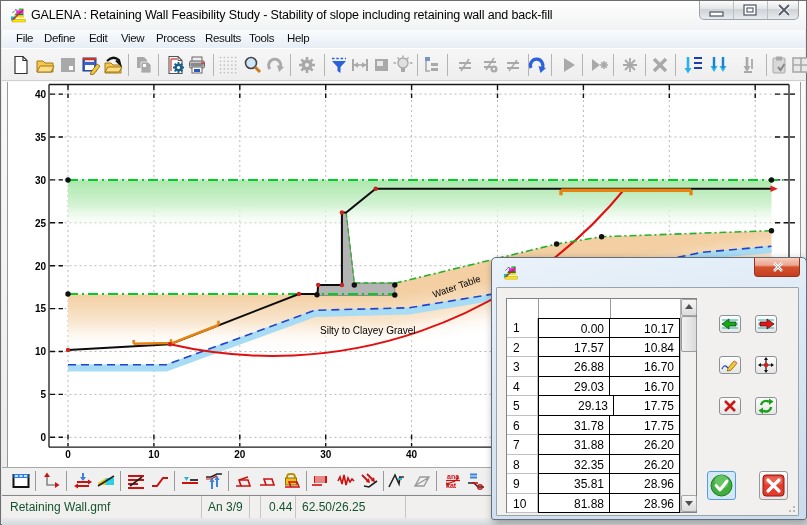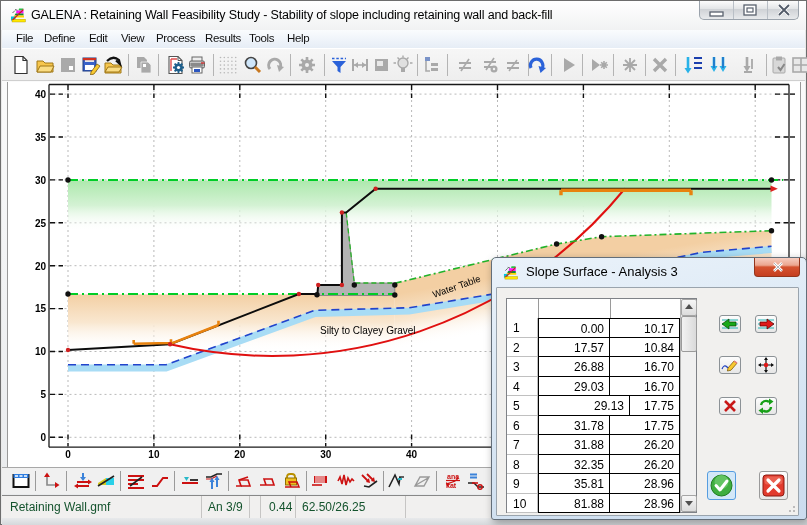--- a/index.html
+++ b/index.html
@@ -549,21 +549,20 @@
   <svg style="position:absolute;left:11px;top:6px" width="17" height="17" viewBox="0 0 18 18">
     <polygon points="9,2.5 13.5,2.5 12.5,4.5 8.5,4.5" fill="#28c045"></polygon>
     <polygon points="6.5,4.5 13.5,4.5 13.5,7.5 6,7.5" fill="#ff10ff"></polygon>
     <polygon points="5.5,7.5 13.5,7.5 13.5,9.5 4.5,9.5" fill="#128832"></polygon>
     <polygon points="4,9.5 14,9.5 14,11.5 3.5,11.5" fill="#ffd400"></polygon>
     <rect x="1" y="10.5" width="4.5" height="4" fill="#00c2da"></rect>
     <rect x="2" y="13.2" width="13.5" height="2.8" fill="#ffe800" stroke="#a89000" stroke-width="0.4"></rect>
     <path d="M2.5,14 L13.5,3.5" stroke="#cc2020" stroke-width="1.1" fill="none"></path>
     <path d="M2.5,7 l2.5,-2.5 M5,3.5 l2.5,0.8" stroke="#444" stroke-width="0.8" fill="none"></path>
   </svg>
-  <div style="position:absolute;left:34px;top:6px;font-size:13px;color:#000">Slope Surface - Analysis 3</div>
   <div id="dclose" style="position:absolute;left:262px;top:0px;width:46px;height:19px;background:linear-gradient(#f7cdc0 0%,#eba68f 40%,#d55330 50%,#c53f20 100%);border:1px solid #93351c;border-top:none;border-radius:0 0 4px 4px">
     <svg width="46" height="19">
           <path d="M19,5 L27,13 M27,5 L19,13" stroke="#fff" stroke-width="2.6"></path>
           <path d="M19,5 L27,13 M27,5 L19,13" stroke="#39404f" stroke-width="0.8" fill="none" opacity="0.5"></path>
         </svg>
   </div>
   <div id="dclient" style="position:absolute;left:4px;top:29px;width:303px;height:229px;background:#f1f0ee;border:1px solid #9aa4ad;border-radius:1px">
     <div style="position:absolute;left:9px;top:10px;width:191px;height:215px;background:#fff;border:1px solid #7f8287;font-size:12px;color:#000">
           <div style="position:absolute;left:0;top:19.0px;width:31px;height:19.5px;border-bottom:1px solid #c0c0c0;border-right:1px solid #c0c0c0">
             <span style="position:absolute;left:6px;top:3px">1</span>
@@ -612,21 +611,21 @@
           </div>
           <div style="position:absolute;left:103px;top:58.0px;width:70px;height:19.5px;border:1px solid #000;border-left:none;border-top:none">
             <span style="position:absolute;right:5px;top:3px">16.70</span>
           </div>
           <div style="position:absolute;left:31px;top:77.5px;width:72px;height:19.5px;border:1px solid #000;border-top:none">
             <span style="position:absolute;right:5px;top:3px">29.03</span>
           </div>
           <div style="position:absolute;left:103px;top:77.5px;width:70px;height:19.5px;border:1px solid #000;border-left:none;border-top:none">
             <span style="position:absolute;right:5px;top:3px">16.70</span>
           </div>
-          <div style="position:absolute;left:31px;top:97.0px;width:92px;height:19.5px;border:1px solid #000;border-top:none">
+          <div style="position:absolute;left:31px;top:97.0px;width:76px;height:19.5px;border:1px solid #000;border-top:none">
             <span style="position:absolute;right:5px;top:3px">29.13</span>
           </div>
           <div style="position:absolute;left:103px;top:97.0px;width:70px;height:19.5px;border:1px solid #000;border-left:none;border-top:none">
             <span style="position:absolute;right:5px;top:3px">17.75</span>
           </div>
           <div style="position:absolute;left:31px;top:116.5px;width:72px;height:19.5px;border:1px solid #000;border-top:none">
             <span style="position:absolute;right:5px;top:3px">31.78</span>
           </div>
           <div style="position:absolute;left:103px;top:116.5px;width:70px;height:19.5px;border:1px solid #000;border-left:none;border-top:none">
             <span style="position:absolute;right:5px;top:3px">17.75</span>

